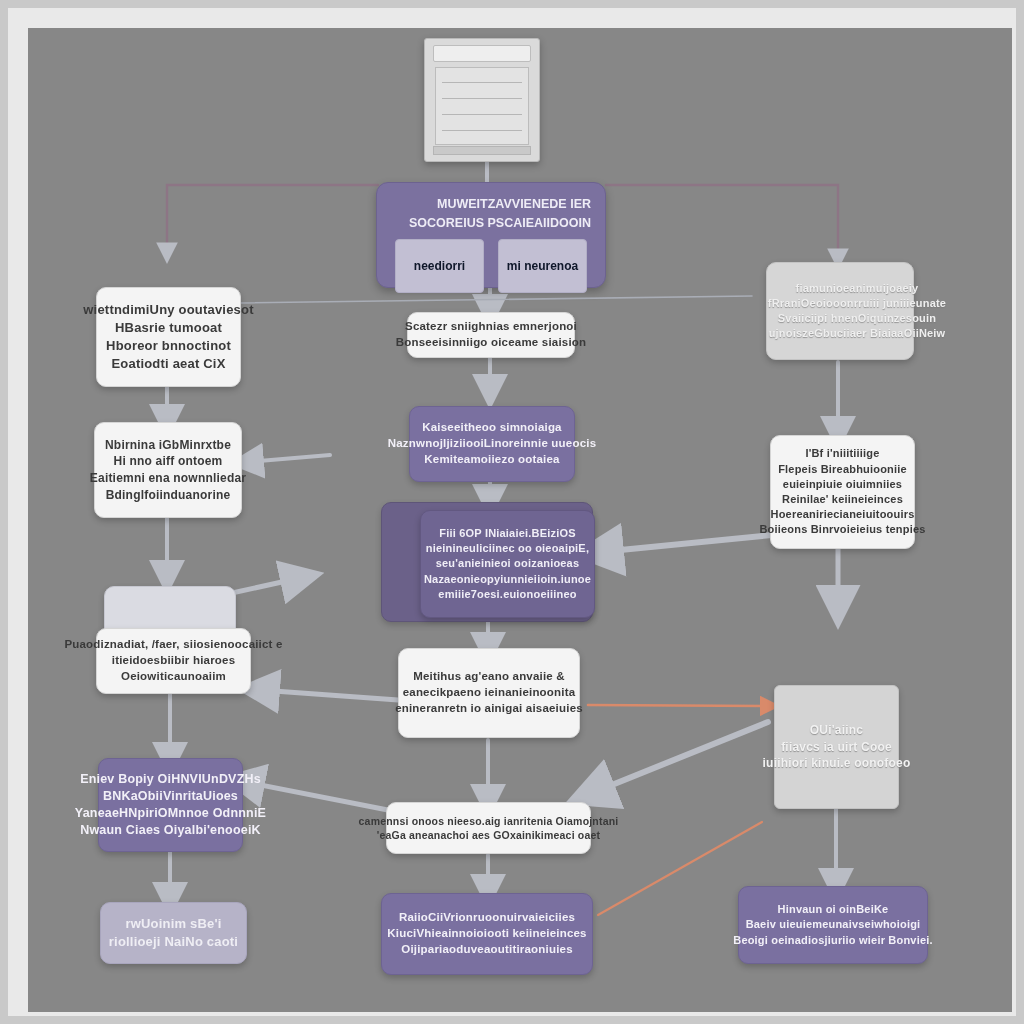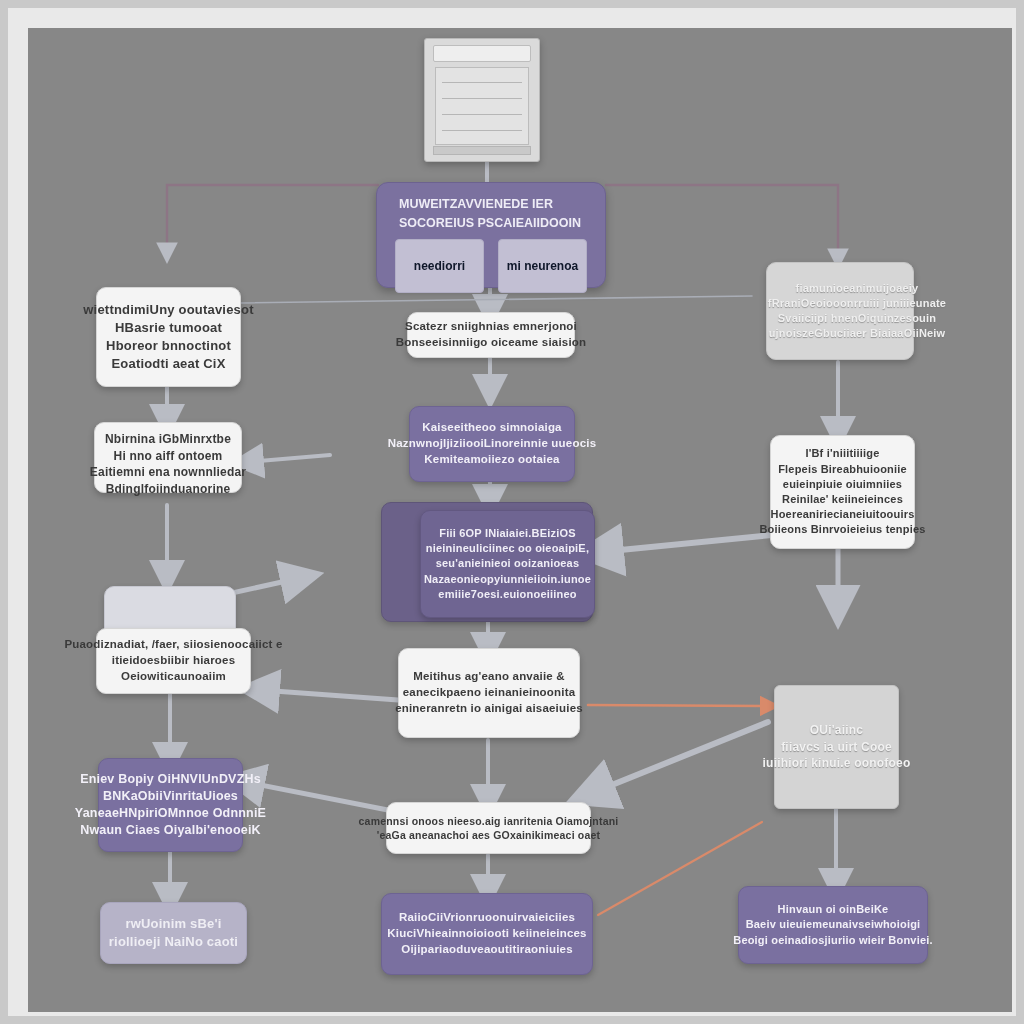--- a/index.html
+++ b/index.html
@@ -53,22 +53,22 @@
   .v-lav{background:#b6b3c8;color:#efeef4;border:1px solid #a8a5bd;font-size:13px;font-weight:600;}
 
   
   .header-node{
     position:absolute;box-sizing:border-box;
     background:#7b719f;border:1px solid #6c628f;border-radius:12px;
     box-shadow:0 4px 9px rgba(0,0,0,.25);
     filter:blur(0.5px);
   }
   .header-node .htitle{
-    color:#eeecf6;font-size:12.5px;font-weight:700;text-align:left;
-    padding:12px 22px 6px;line-height:1.5;
+    color:#eeecf6;font-size:12.5px;font-weight:700;text-align:right;
+    padding:12px 14px 6px;line-height:1.5;
   }
   .chips{display:flex;gap:14px;padding:0 18px 14px;justify-content:center;}
   .chip{
     flex:1;background:#c2bfd3;border:1px solid #b2afc6;border-radius:4px;
     color:#0f172a;font-size:12px;font-weight:600;
     display:flex;align-items:center;justify-content:center;
     height:52px;
   }
   
   .stack-back{
@@ -185,21 +185,21 @@
     </div>
   </div>
 
   <div class="node v-white" style="left:96px;top:258px;width:145px;height:100px;margin-top:29px;">
     <span class="ln">wiettndimiUny ooutaviesot</span>
     <span class="ln">HBasrie tumooat</span>
     <span class="ln">Hboreor bnnoctinot</span>
     <span class="ln">Eoatiodti aeat CiX</span>
   </div>
 
-  <div class="node v-white" style="left:94px;top:422px;width:148px;height:71px;font-size:12px;justify-content:space-between;">
+  <div class="node v-white" style="left:94px;top:422px;width:148px;height:96px;font-size:12px;">
     <span class="ln">Nbirnina iGbMinrxtbe</span>
     <span class="ln">Hi nno aiff ontoem</span>
     <span class="ln">Eaitiemni ena nownnliedar</span>
     <span class="ln">Bdinglfoiinduanorine</span>
   </div>
 
   <div class="stack-back" style="left:104px;top:586px;width:130px;height:50px;background:#dadbe2;border:1px solid #c6c7d0;"></div>
   <div class="node v-white" style="left:96px;top:628px;width:155px;height:66px;font-size:11.5px;">
     <span class="ln">Puaodiznadiat, /faer, siiosienoocaiict e</span>
     <span class="ln">itieidoesbiibir hiaroes</span>

